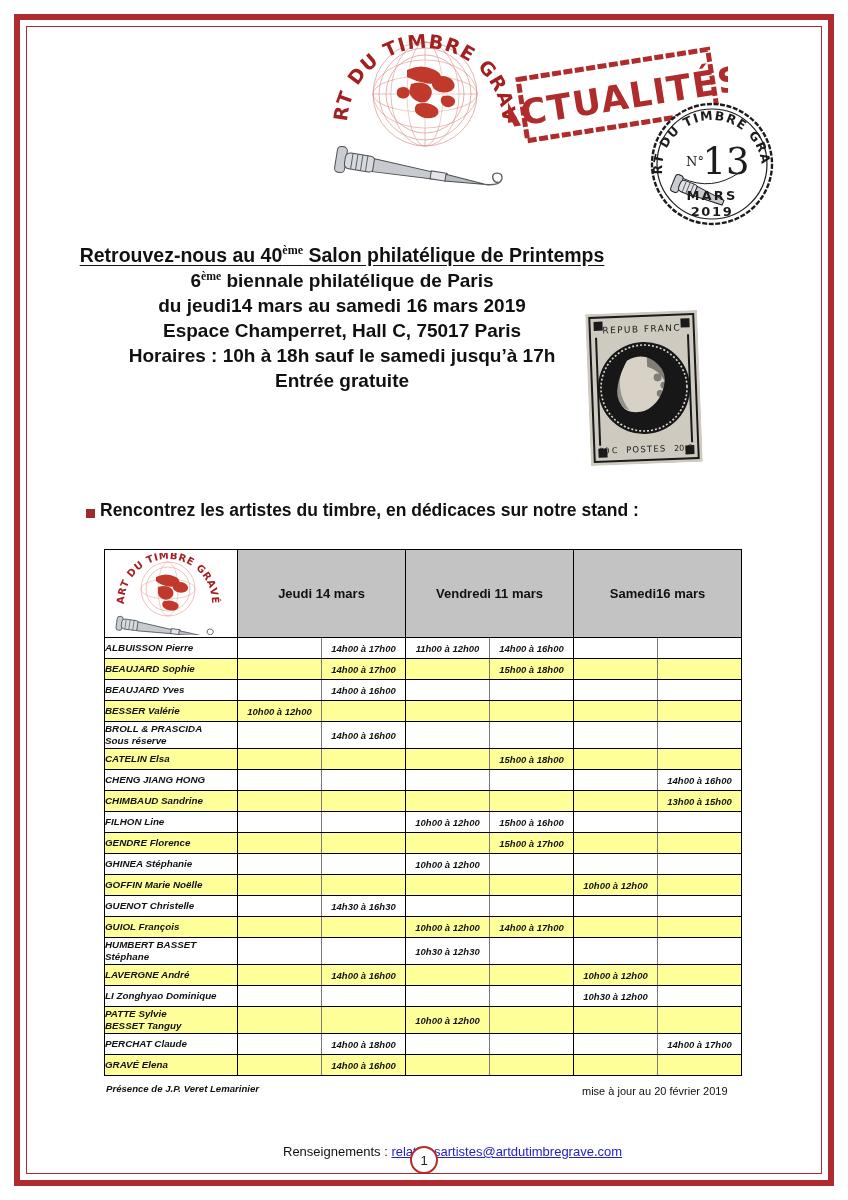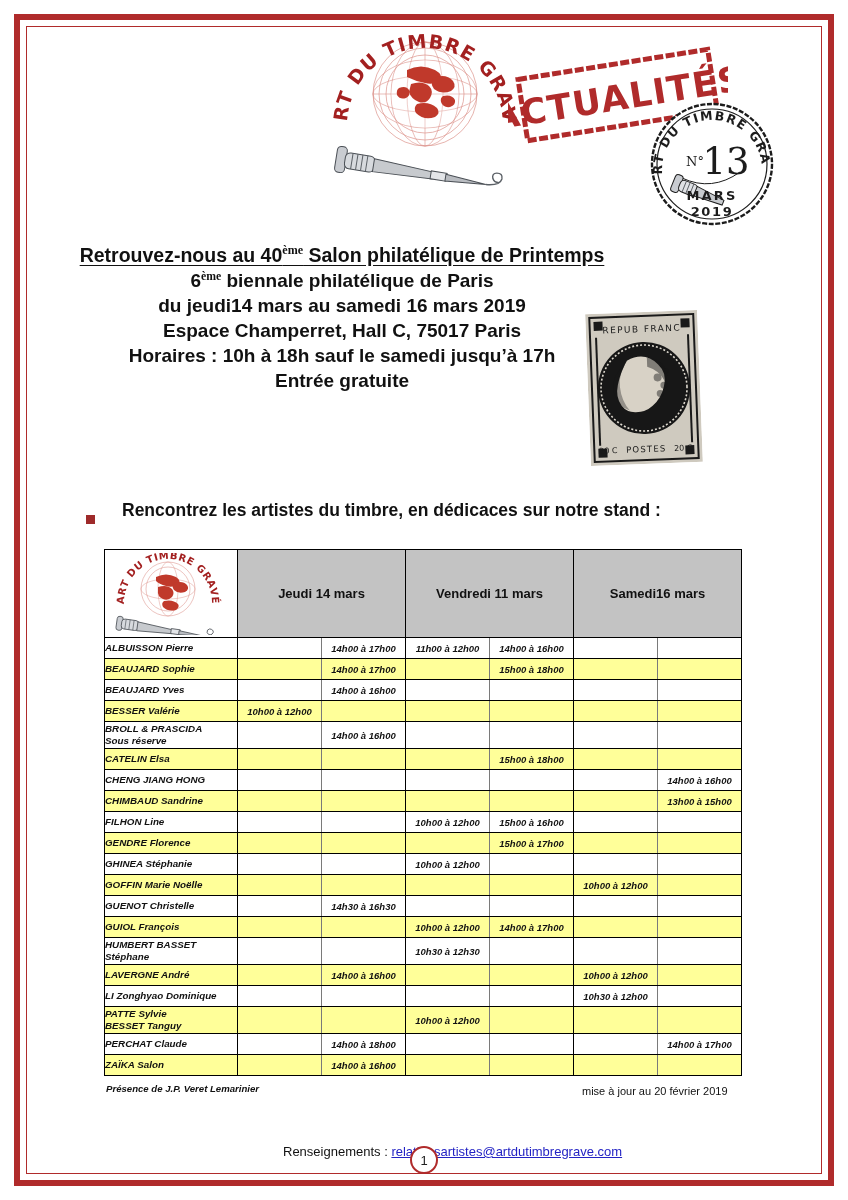--- a/index.html
+++ b/index.html
@@ -83,21 +83,21 @@
     position: absolute;
     left: 588px; top: 312px;
     width: 112px; height: 152px;
     transform: rotate(-2.2deg);
   }
 
   
   .section-head {
     position: absolute;
     left: 86px; top: 500px;
-    display: flex; align-items: flex-end; gap: 27px;
+    display: flex; align-items: center; gap: 5px;
   }
   .bullet {
     width: 9px; height: 9px;
     background: #9e2a2a;
     display: inline-block;
     position: relative; top: 3px;
   }
   .section-head .txt {
     font-size: 17.5px; font-weight: bold; color: #111;
   }
@@ -560,21 +560,21 @@
         <tr>
           <td class="name">PERCHAT Claude</td>
           <td class="slot daystart"></td>
           <td class="slot dayend">14h00 à 18h00</td>
           <td class="slot daystart"></td>
           <td class="slot dayend"></td>
           <td class="slot daystart"></td>
           <td class="slot dayend">14h00 à 17h00</td>
         </tr>
         <tr class="alt lastrow">
-          <td class="name">ZAÏKA Salon</td>
+          <td class="name">GRAVÉ Elena</td>
           <td class="slot daystart"></td>
           <td class="slot dayend">14h00 à 16h00</td>
           <td class="slot daystart"></td>
           <td class="slot dayend"></td>
           <td class="slot daystart"></td>
           <td class="slot dayend"></td>
         </tr>
       </tbody>
   </table>
 </div>

